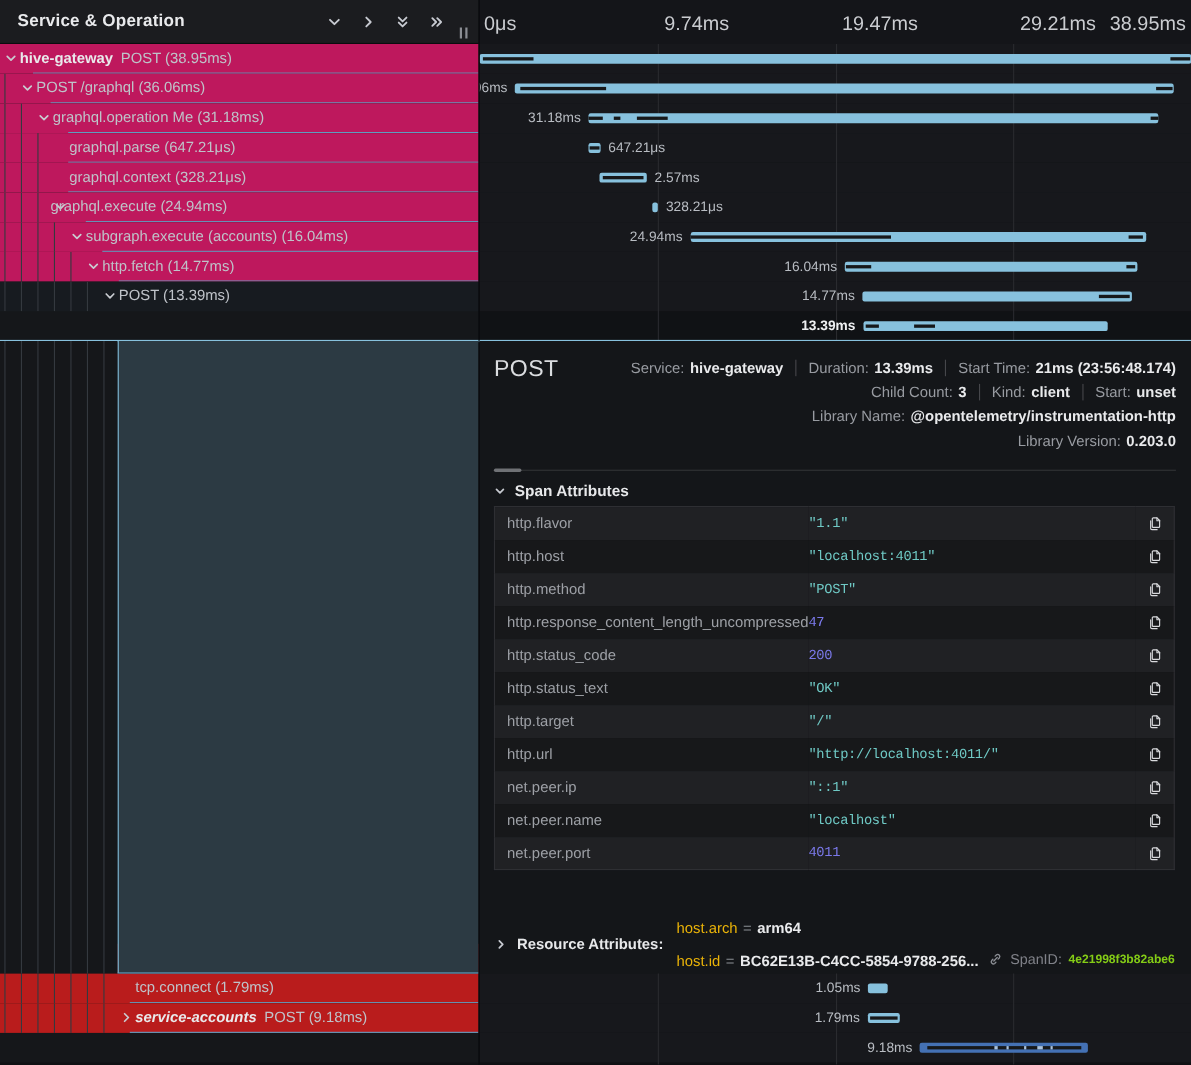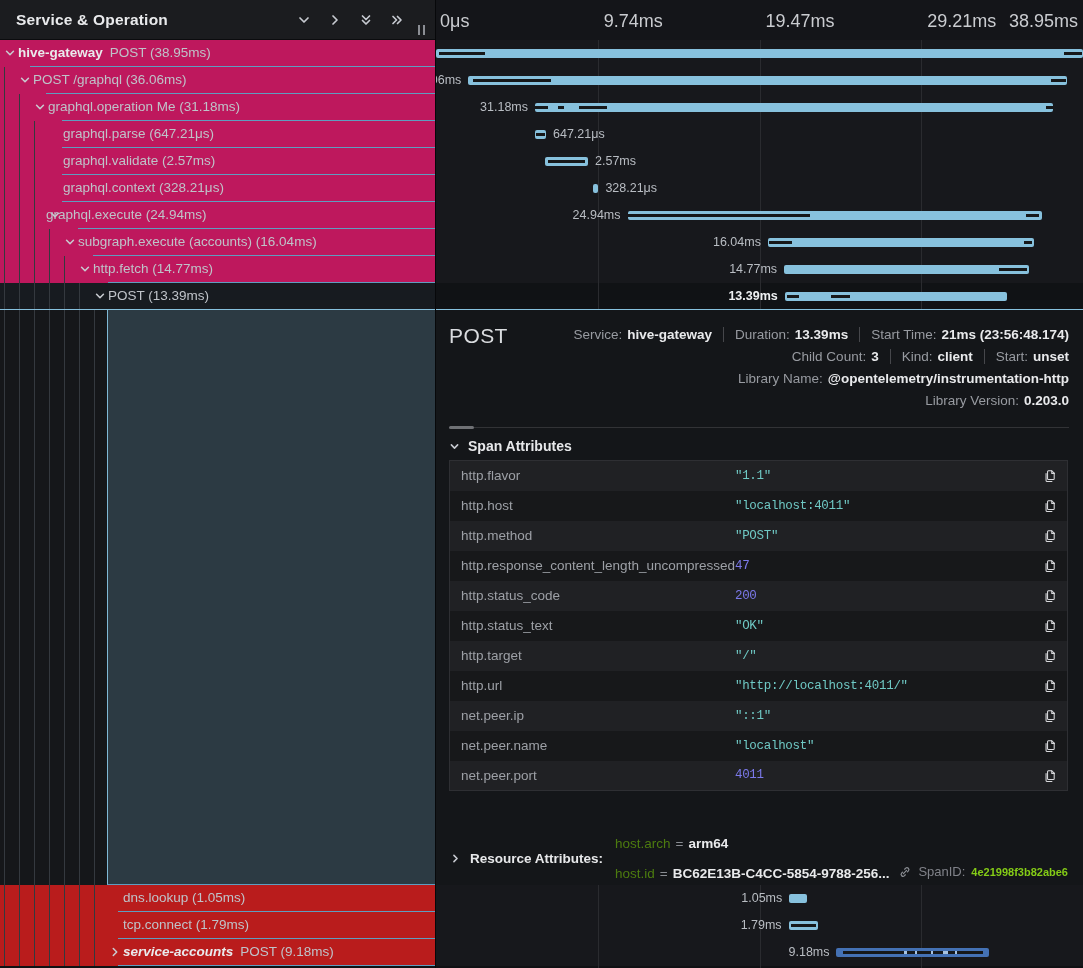--- a/index.html
+++ b/index.html
@@ -80,21 +80,21 @@
   .attr-val { font-family:"Liberation Mono", monospace; font-size:12.5px; letter-spacing:-.3px; }
   .attr-val.string { color:var(--string-value,#6fc9c5); }
   .attr-val.number { color:var(--number-value,#7b79ea); }
   .attr-copy { width:36px; text-align:right; padding-right:10px; }
   .attr-copy svg { cursor:pointer; vertical-align:middle; }
 
   .resource-line { position:absolute; left:14px; top:526px; display:flex; align-items:center; font-size:13.5px; }
   .resource-line .rchev { margin-right:9px; display:flex; }
   .resource-line .rtitle { font-weight:bold; color:#e7e8ea; margin-right:12px; cursor:pointer; }
   .res-item { display:flex; align-items:center; white-space:nowrap; }
-  .res-item .k { color:#4d7c0f; }
+  .res-item .k { color:#eab308; }
   .res-item .eq { color:#8a8d93; margin:0 5px; }
   .res-item .v { color:#e9eaec; font-weight:bold; }
 
   .spanid-line { position:absolute; right:15px; top:554px; display:flex; align-items:center; gap:6px; font-size:13px; }
   .spanid-line .sl { color:#808289; }
   .spanid-line .sv { color:#84cc16; font-weight:bold; font-size:11px; }
 
   .bottom-fill { position:absolute; left:0; top:966px; width:1083px; height:2px; background:#101114; }
 </style>
 </head>
@@ -155,27 +155,20 @@
           <span class="guide" style="left:4px"></span>
           <span class="guide" style="left:19px"></span>
           <span class="guide" style="left:34px"></span>
           <span class="tree-text" style="left:63px">graphql.parse (647.21μs)</span>
           <span class="row-line" style="left:62px"></span>
         </div>
         <div class="tree-row">
           <span class="guide" style="left:4px"></span>
           <span class="guide" style="left:19px"></span>
           <span class="guide" style="left:34px"></span>
-          <span class="tree-text" style="left:63px">graphql.validate (2.57ms)</span>
-          <span class="row-line" style="left:62px"></span>
-        </div>
-        <div class="tree-row">
-          <span class="guide" style="left:4px"></span>
-          <span class="guide" style="left:19px"></span>
-          <span class="guide" style="left:34px"></span>
           <span class="tree-text" style="left:63px">graphql.context (328.21μs)</span>
           <span class="row-line" style="left:62px"></span>
         </div>
         <div class="tree-row">
           <span class="guide" style="left:4px"></span>
           <span class="guide" style="left:19px"></span>
           <span class="guide" style="left:34px"></span>
           <span class="tree-chevron" style="left:49px"><svg width="12" height="12" viewBox="0 0 14 14" fill="none" stroke="#c9ccd1" stroke-width="1.8" stroke-linecap="round" stroke-linejoin="round">
               <path d="M3 5l4 4 4-4"></path>
             </svg></span>

